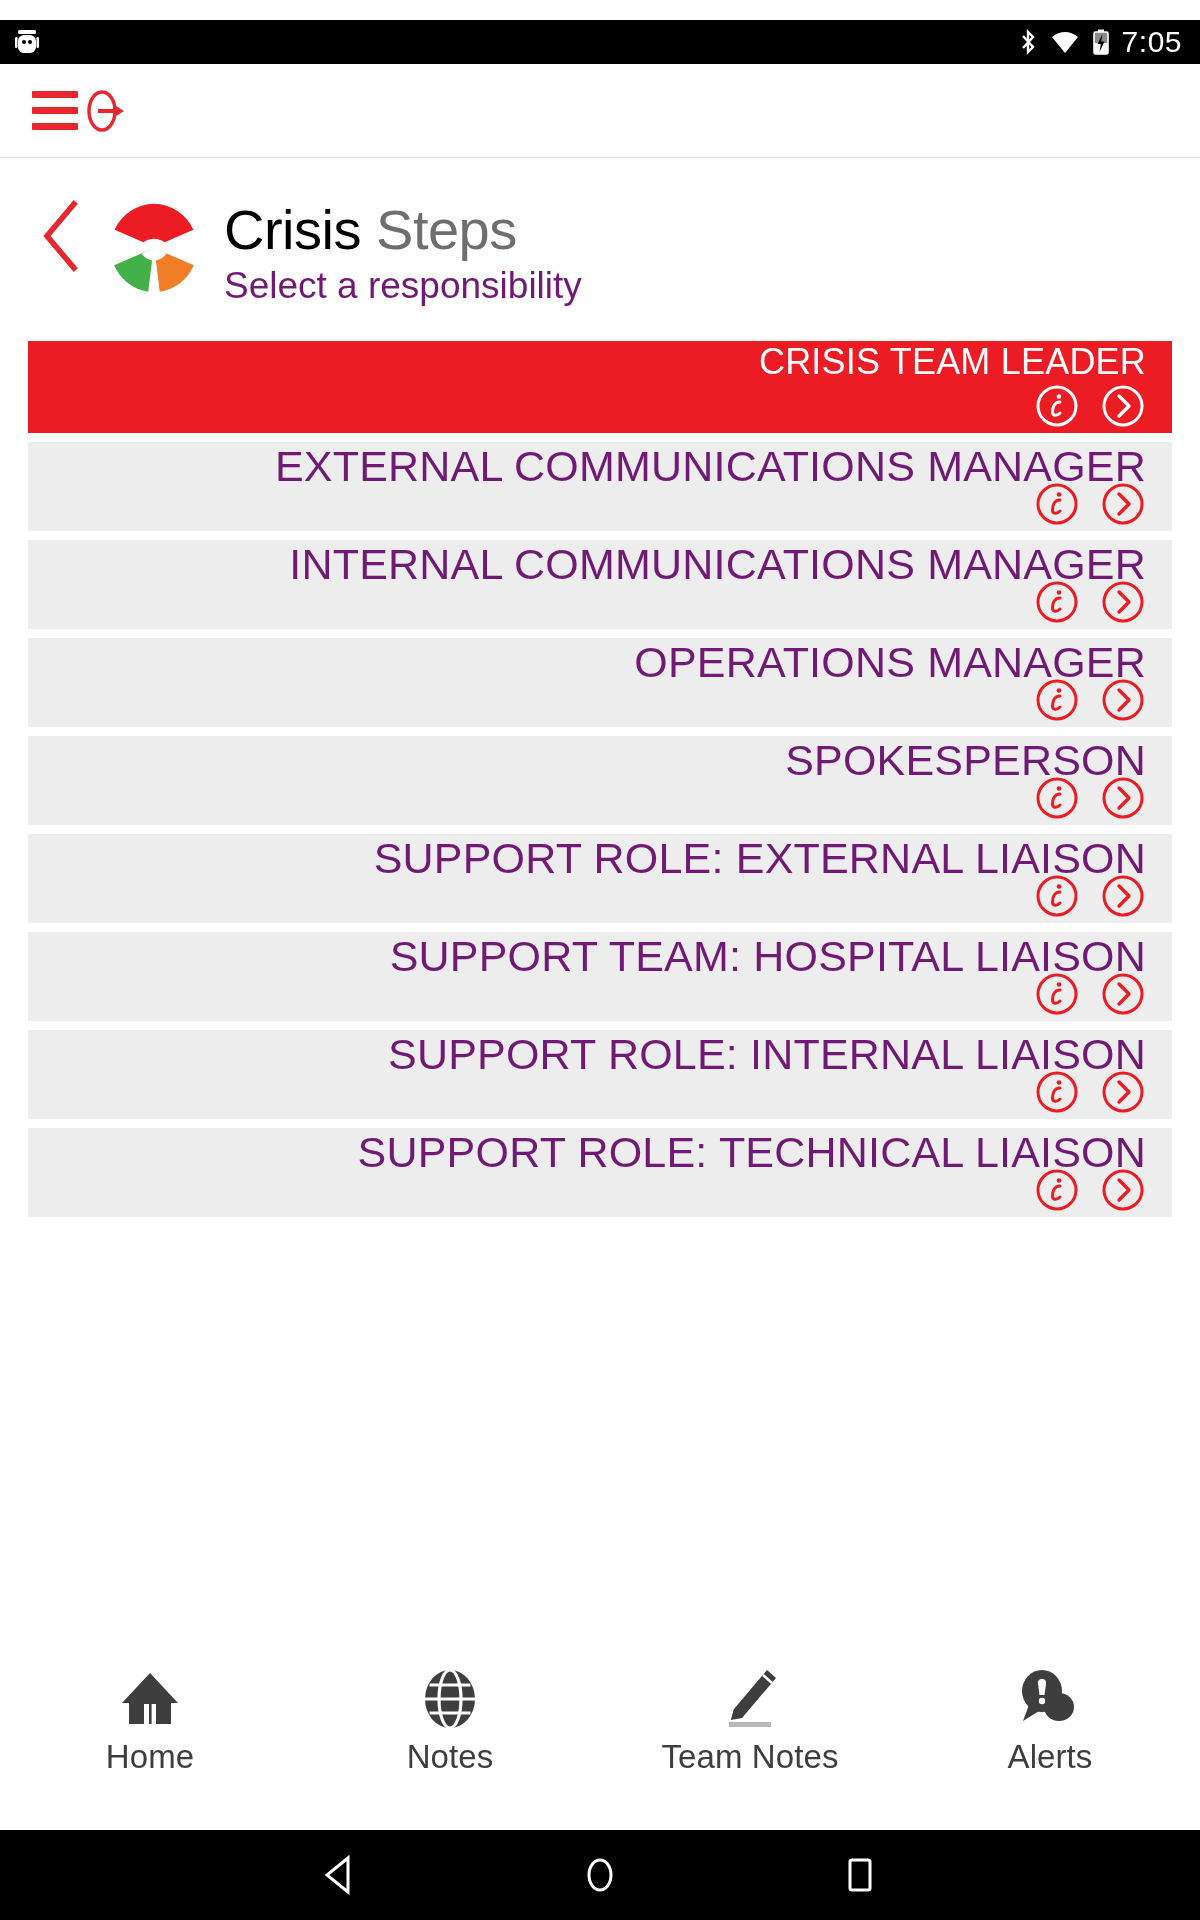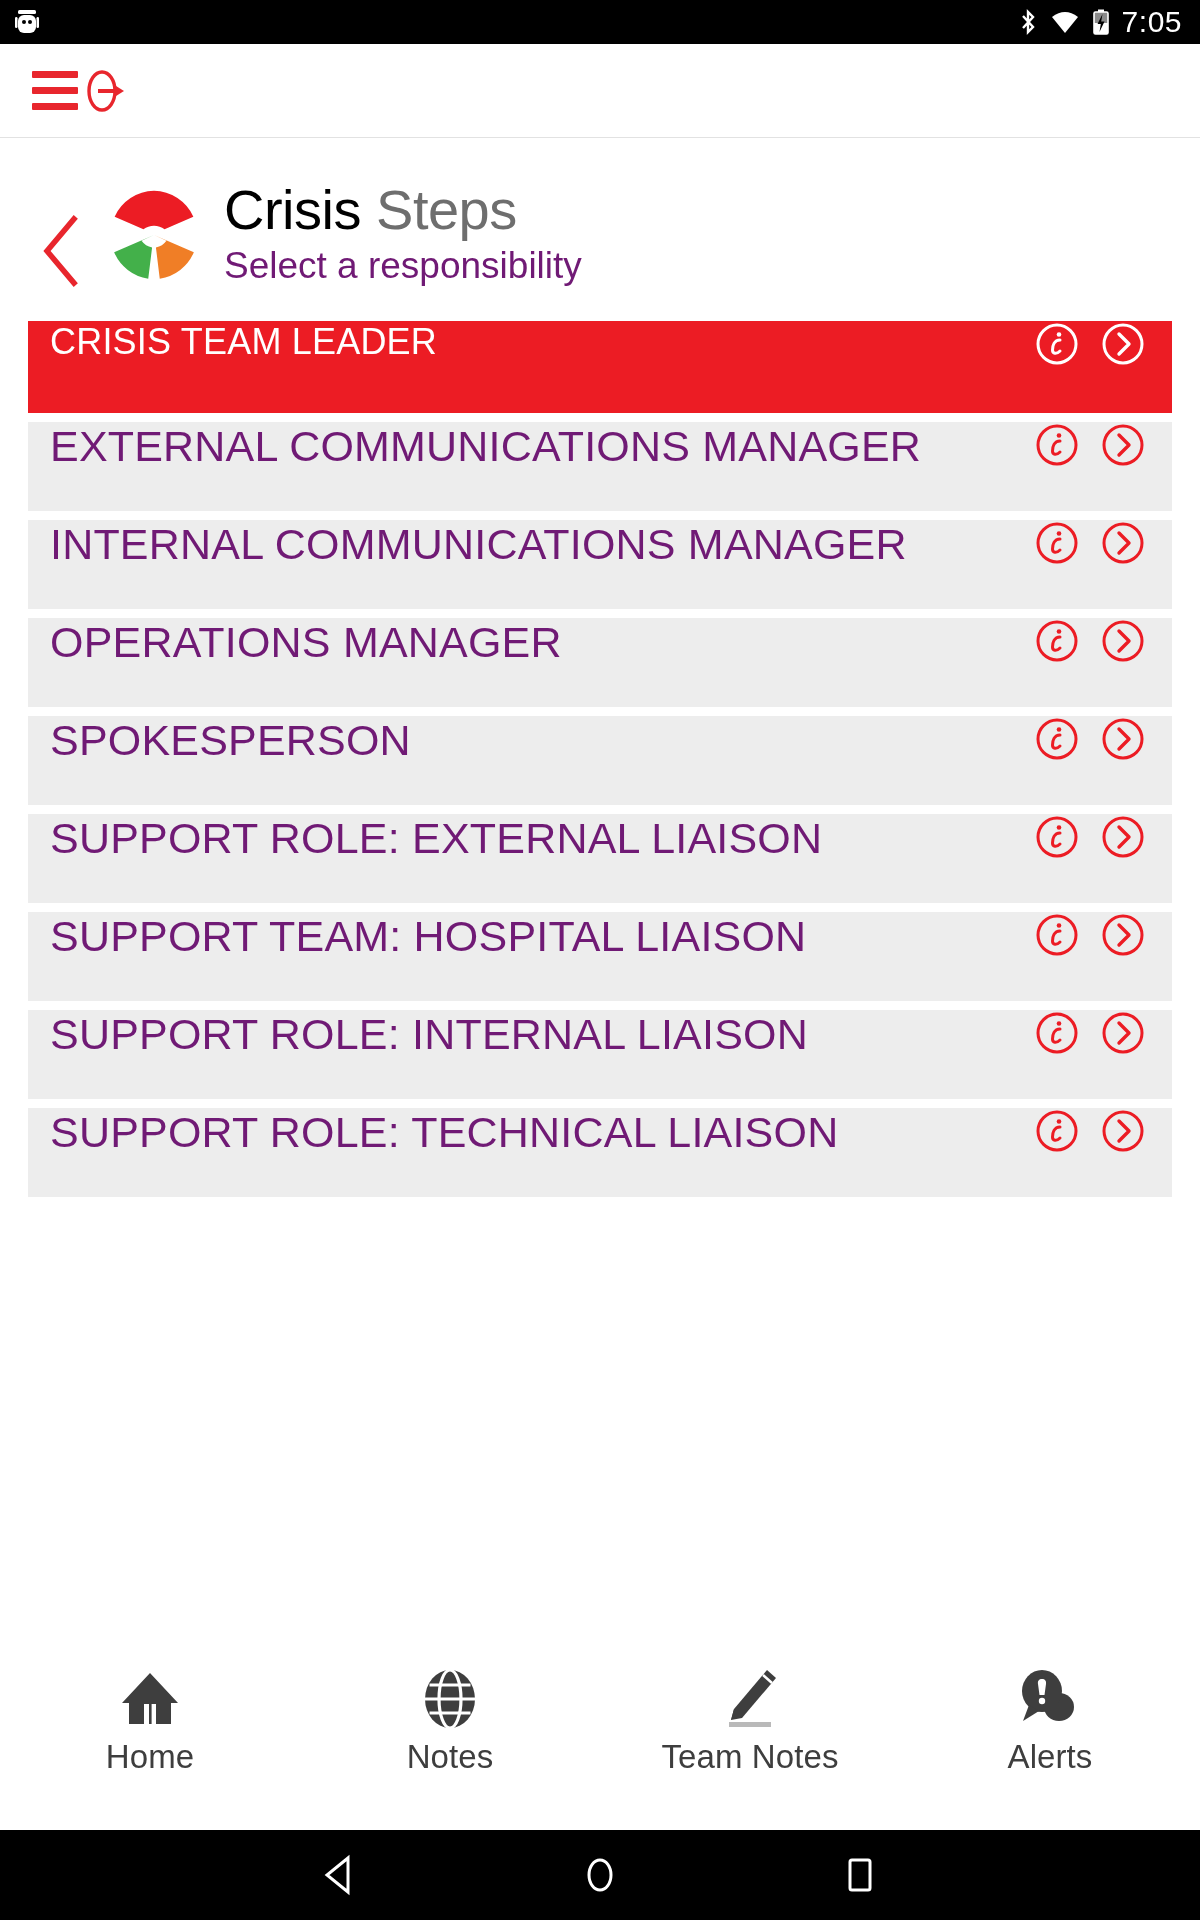--- a/index.html
+++ b/index.html
@@ -15,20 +15,21 @@
     background: #ffffff;
     position: relative;
   }
 
   
   .statusbar {
     height: 44px; background: #000000;
     display: flex; align-items: center;
     padding: 0 18px 0 14px;
     flex: 0 0 44px;
+    margin-top: 20px;
   }
   .sb-left { display: flex; align-items: center; gap: 10px; }
   .sb-right { margin-left: auto; display: flex; align-items: center; gap: 12px; }
   .sb-time {
     color: #ffffff; font-size: 30px; letter-spacing: .5px;
     font-family: "Liberation Sans", sans-serif;
   }
   .ic-android { width: 26px; height: 28px; display:block; }
   .ic-bt { width: 20px; height: 28px; display:block; }
   .ic-wifi { width: 30px; height: 28px; display:block; }
@@ -47,21 +48,21 @@
     gap: 9px; cursor: pointer;
   }
   .hamburger span {
     display: block; height: 7px; width: 100%;
     background: #e8262d; border-radius: 1px;
   }
   .logout { margin-left: auto; width: 52px; height: 52px; display:block; }
 
   
   .titleblock {
-    display: flex; align-items: flex-end;
+    display: flex; align-items: flex-start;
     padding: 42px 0 34px 0;
     flex: 0 0 auto;
   }
   .backchev {
     width: 74px; margin-left: 24px; flex: 0 0 74px;
     display: flex; align-items: center; justify-content: center;
     cursor: pointer;
   }
   .backchev svg { width: 40px; height: 72px; display: block; }
   .logo { width: 96px; height: 96px; margin-left: 8px; flex: 0 0 96px; }
@@ -77,23 +78,24 @@
     letter-spacing: 0px; white-space: nowrap;
   }
 
   
   .list {
     padding: 0 28px; display: flex; flex-direction: column;
     gap: 9px; flex: 0 0 auto;
   }
   .row {
     height: 89px; background: #ededed;
-    display: flex; align-items: flex-start;
+    display: flex; align-items: flex-end;
     padding: 0 26px 4px 22px;
     cursor: pointer;
+    flex-direction: column;
   }
   .row.selected { background: #ec1c24; height: 92px; }
   .row-label {
     font-size: 43px; color: #701a75; letter-spacing: .2px;
     white-space: nowrap; overflow: hidden; text-overflow: ellipsis;
   }
   .row.selected .row-label { color: #ffffff; font-size: 36px; }
   .row-actions { margin-left: auto; display: flex; align-items: center; gap: 20px; }
   .rowicon { width: 46px; height: 46px; display:block; cursor: pointer; }
 

